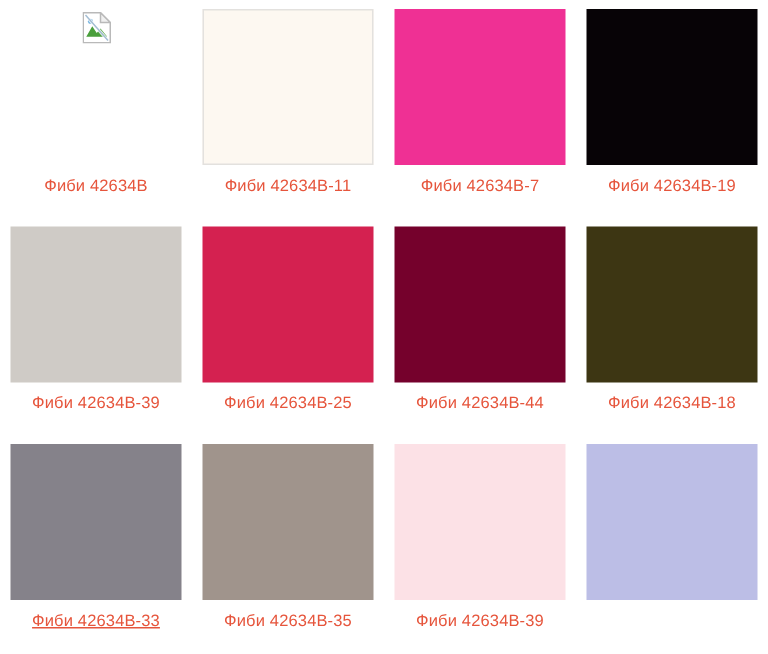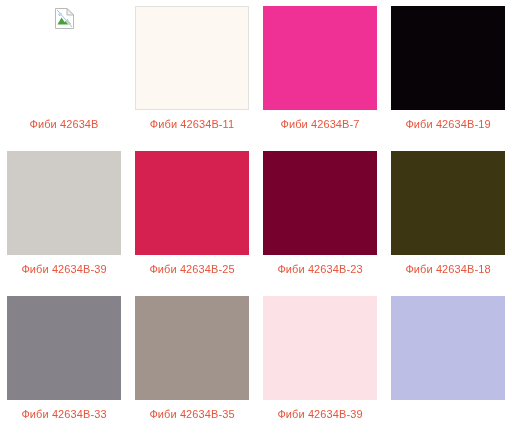--- a/index.html
+++ b/index.html
@@ -101,29 +101,29 @@
     <div class="swatch-cell">
     <div class="swatch-chip" style="background-color: rgb(207, 203, 198);"></div>
     <div class="swatch-label" style="color: rgb(230, 85, 60);">Фиби 42634В-39</div>
   </div>
     <div class="swatch-cell">
     <div class="swatch-chip" style="background-color: rgb(212, 33, 80);"></div>
     <div class="swatch-label" style="color: rgb(230, 85, 60);">Фиби 42634В-25</div>
   </div>
     <div class="swatch-cell">
     <div class="swatch-chip" style="background-color: rgb(117, 1, 44);"></div>
-    <div class="swatch-label" style="color: rgb(230, 85, 60);">Фиби 42634В-23</div>
+    <div class="swatch-label" style="color: rgb(230, 85, 60);">Фиби 42634В-44</div>
   </div>
     <div class="swatch-cell">
     <div class="swatch-chip" style="background-color: rgb(61, 54, 19);"></div>
     <div class="swatch-label" style="color: rgb(230, 85, 60);">Фиби 42634В-18</div>
   </div>
     <div class="swatch-cell">
     <div class="swatch-chip" style="background-color: rgb(133, 130, 138);"></div>
-    <div class="swatch-label" style="color: rgb(230, 85, 60);">Фиби 42634В-33</div>
+    <div class="swatch-label" style="color: rgb(230, 85, 60); text-decoration: underline;">Фиби 42634В-33</div>
   </div>
     <div class="swatch-cell">
     <div class="swatch-chip" style="background-color: rgb(160, 148, 140);"></div>
     <div class="swatch-label" style="color: rgb(230, 85, 60);">Фиби 42634В-35</div>
   </div>
     <div class="swatch-cell">
     <div class="swatch-chip" style="background-color: rgb(252, 225, 230);"></div>
     <div class="swatch-label" style="color: rgb(230, 85, 60);">Фиби 42634В-39</div>
   </div>
     <div class="swatch-cell">

